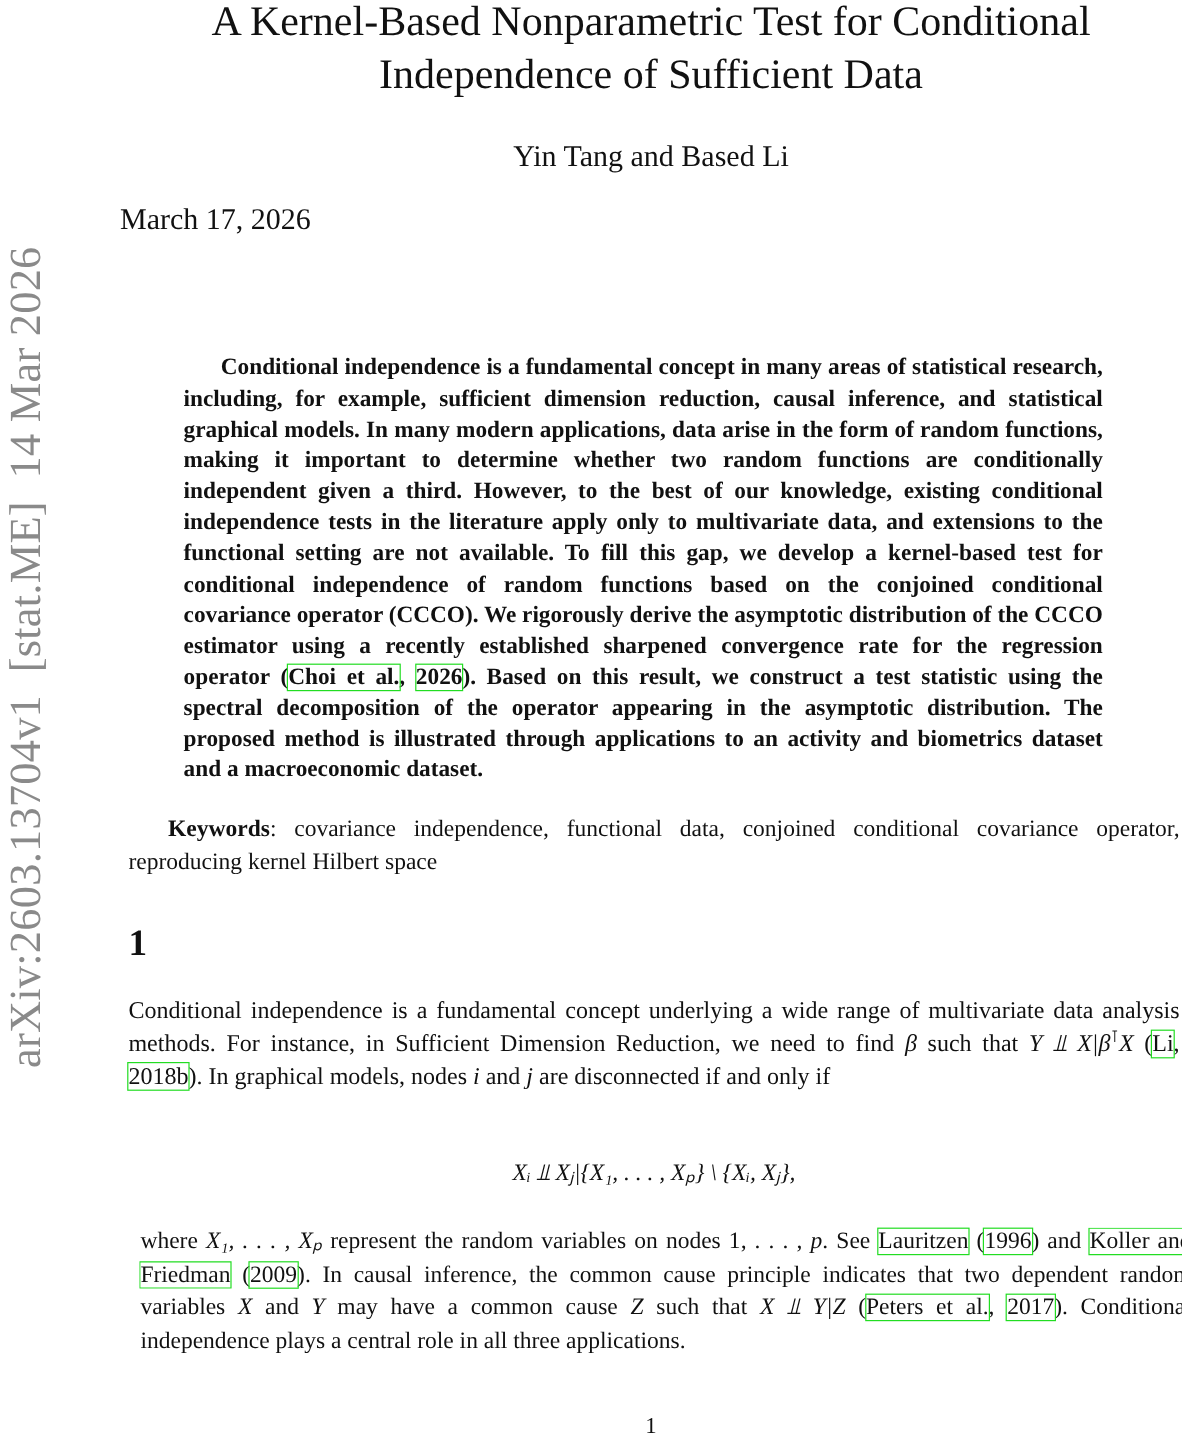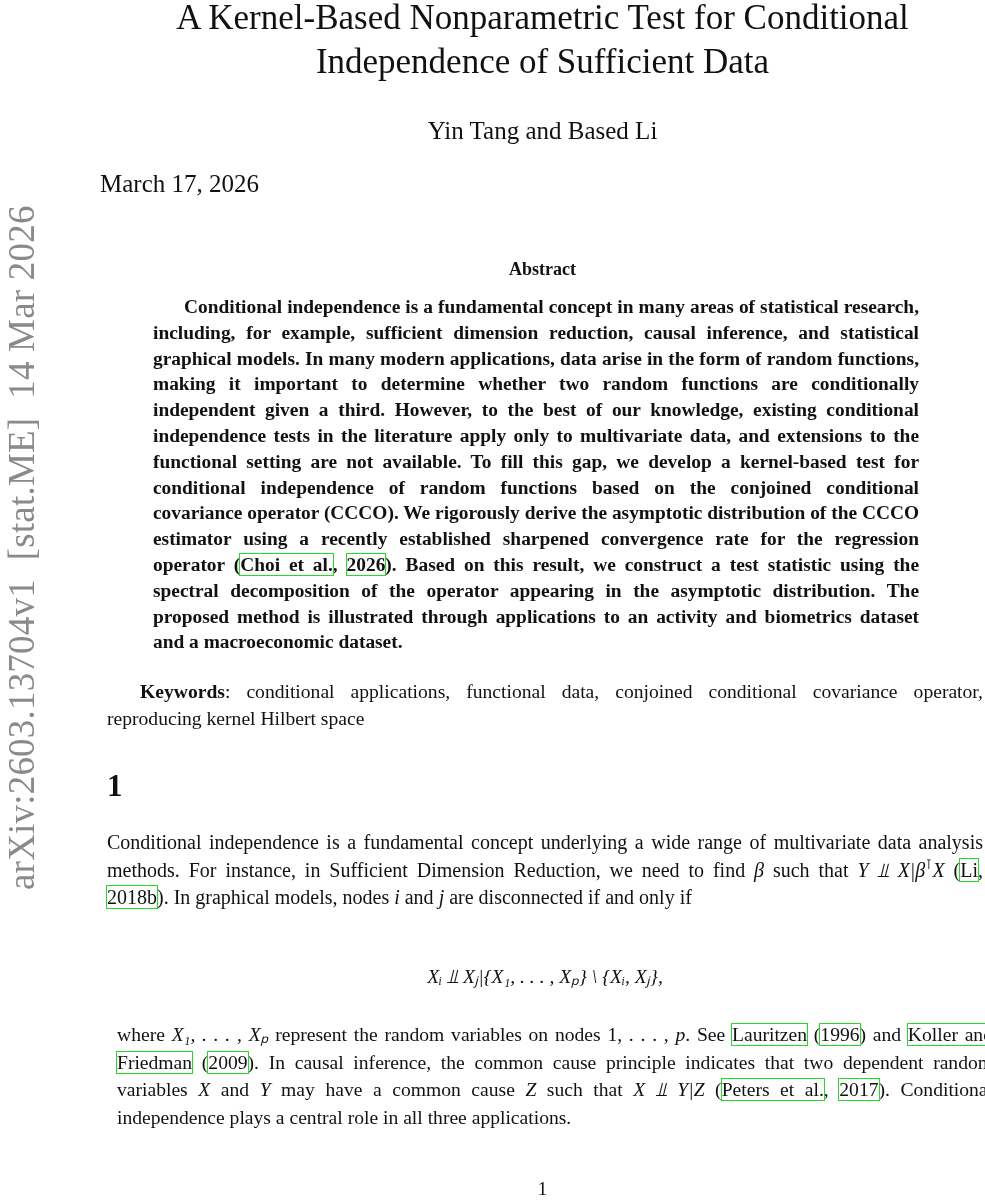--- a/index.html
+++ b/index.html
@@ -90,24 +90,23 @@
   <div class="arxiv-stamp">arXiv:2603.13704v1  [stat.ME]  14 Mar 2026</div>
 
   <h1 class="title">
     <span>A Kernel-Based Nonparametric Test for Conditional</span><br>
     <span>Independence of Sufficient Data</span>
   </h1>
 
   <div class="authors">Yin Tang and Based Li</div>
   <div class="date">March 17, 2026</div>
 
-  <div class="abstract-heading">Abstract</div>
   <p class="abstract-body"><span>Conditional independence is a fundamental concept in many areas of statistical research, including, for example, sufficient dimension reduction, causal inference, and statistical graphical models. In many modern applications, data arise in the form of random functions, making it important to determine whether two random functions are conditionally independent given a third. However, to the best of our knowledge, existing conditional independence tests in the literature apply only to multivariate data, and extensions to the functional setting are not available. To fill this gap, we develop a kernel-based test for conditional independence of random functions based on the conjoined conditional covariance operator (CCCO). We rigorously derive the asymptotic distribution of the CCCO estimator using a recently established sharpened convergence rate for the regression operator (</span><a class="cite">Choi et al.</a><span>, </span><a class="cite">2026</a><span>). Based on this result, we construct a test statistic using the spectral decomposition of the operator appearing in the asymptotic distribution. The proposed method is illustrated through applications to an activity and biometrics dataset and a macroeconomic dataset.</span></p>
 
-  <p class="keywords"><span class="kw-label">Keywords</span><span>: conditional applications, functional data, conjoined conditional covariance operator, reproducing kernel Hilbert space</span></p>
+  <p class="keywords"><span class="kw-label">Keywords</span><span>: covariance independence, functional data, conjoined conditional covariance operator, reproducing kernel Hilbert space</span></p>
 
   <h2 class="section-heading">
     <span>1</span>
   </h2>
 
   <p class="intro-p1"><span>Conditional independence is a fundamental concept underlying a wide range of multivariate data analysis methods. For instance, in Sufficient Dimension Reduction, we need to find </span><span class="m">β</span><span> such that </span><span class="m">Y ⫫ X|β</span><sup>⊺</sup><span class="m">X</span><span> (</span><a class="cite">Li</a><span>, </span><a class="cite">2018b</a><span>). In graphical models, nodes </span><span class="m">i</span><span> and </span><span class="m">j</span><span> are disconnected if and only if</span></p>
 
   <div class="display-eq m">Xᵢ ⫫ Xⱼ|{X₁, . . . , Xₚ} \ {Xᵢ, Xⱼ},</div>
 
   <p class="intro-p2"><span>where </span><span class="m">X₁, . . . , Xₚ</span><span> represent the random variables on nodes 1, . . . , </span><span class="m">p</span><span>. See </span><a class="cite">Lauritzen</a><span> (</span><a class="cite">1996</a><span>)</span><span> and </span><a class="cite">Koller and Friedman</a><span> (</span><a class="cite">2009</a><span>)</span><span>. In causal inference, the common cause principle indicates that two dependent random variables </span><span class="m">X</span><span> and </span><span class="m">Y</span><span> may have a common cause </span><span class="m">Z</span><span> such that </span><span class="m">X ⫫ Y|Z</span><span> (</span><a class="cite">Peters et al.</a><span>, </span><a class="cite">2017</a><span>). Conditional independence plays a central role in all three applications.</span></p>

